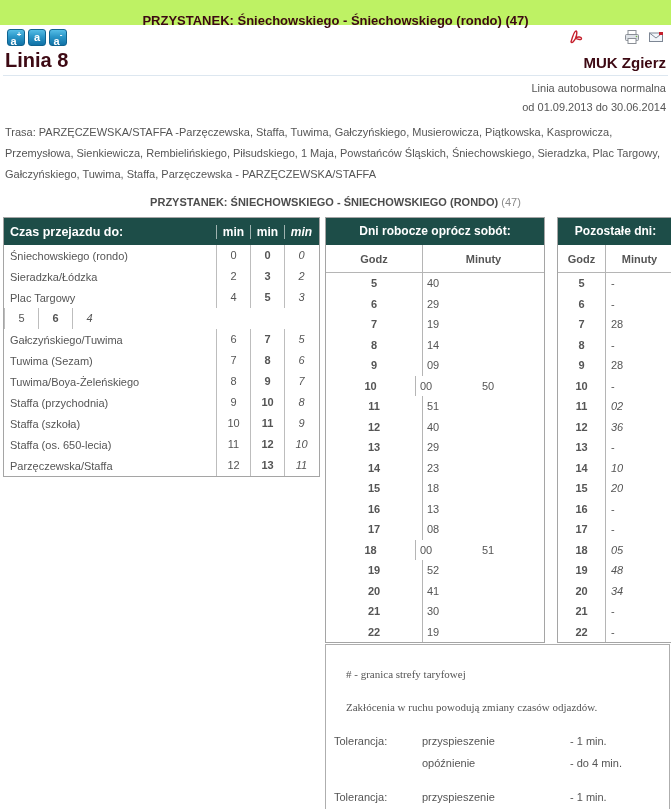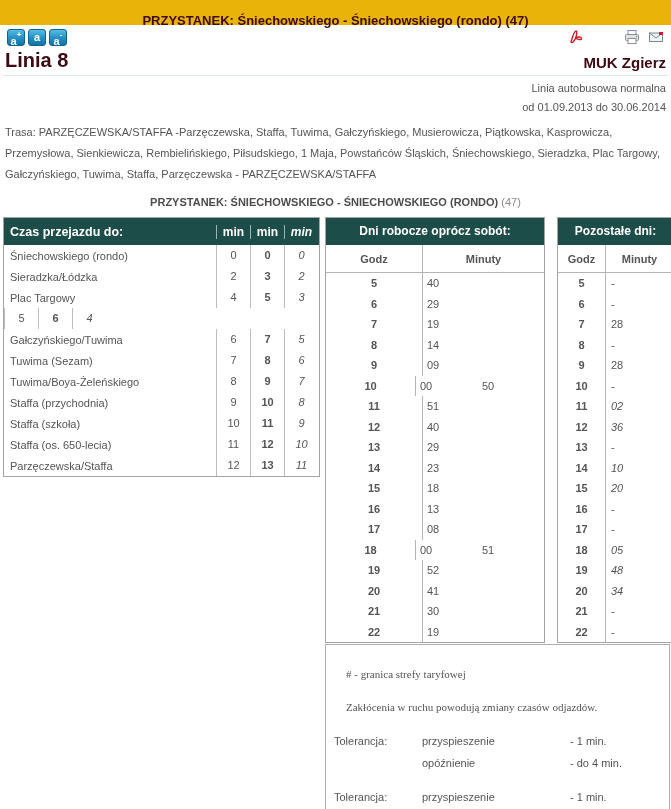--- a/index.html
+++ b/index.html
@@ -1,17 +1,17 @@
 <!DOCTYPE html>
 <html><head>
 <meta charset="utf-8">
 <style>
   html,body{margin:0;padding:0;}
   body{font-family:"Liberation Sans","DejaVu Sans",sans-serif;background:#cfd9e4;}
-  .page{position:relative;width:671px;height:809px;background:#eab308;margin:0 auto;overflow:hidden;}
+  .page{position:relative;width:671px;height:809px;background:#bef264;margin:0 auto;overflow:hidden;}
   .top-title{padding-top:13px;text-align:center;font-size:13px;font-weight:bold;color:#3d0913;height:25px;}
   .content{background:#ffffff;margin-top:0;padding:0 3px;min-height:756px;box-sizing:border-box;}
   .toolbar-row{display:flex;justify-content:space-between;align-items:center;padding:6px 4px 4px 4px;height:22px;}
   .font-buttons{display:flex;gap:3px;}
   .fbtn{width:18px;height:17px;border:1px solid #0f6390;border-radius:3px;
         background:linear-gradient(180deg,#55bde6 0%,#2b96c8 45%,#1172a6 100%);
         color:#fff;font-size:11px;font-weight:bold;text-align:center;line-height:15px;cursor:pointer;position:relative;}
   .fbtn sup{font-size:8px;position:relative;top:-3px;left:0px;}
   .action-icons{display:flex;align-items:center;gap:8px;}
   .action-icons .gap{width:24px;}

